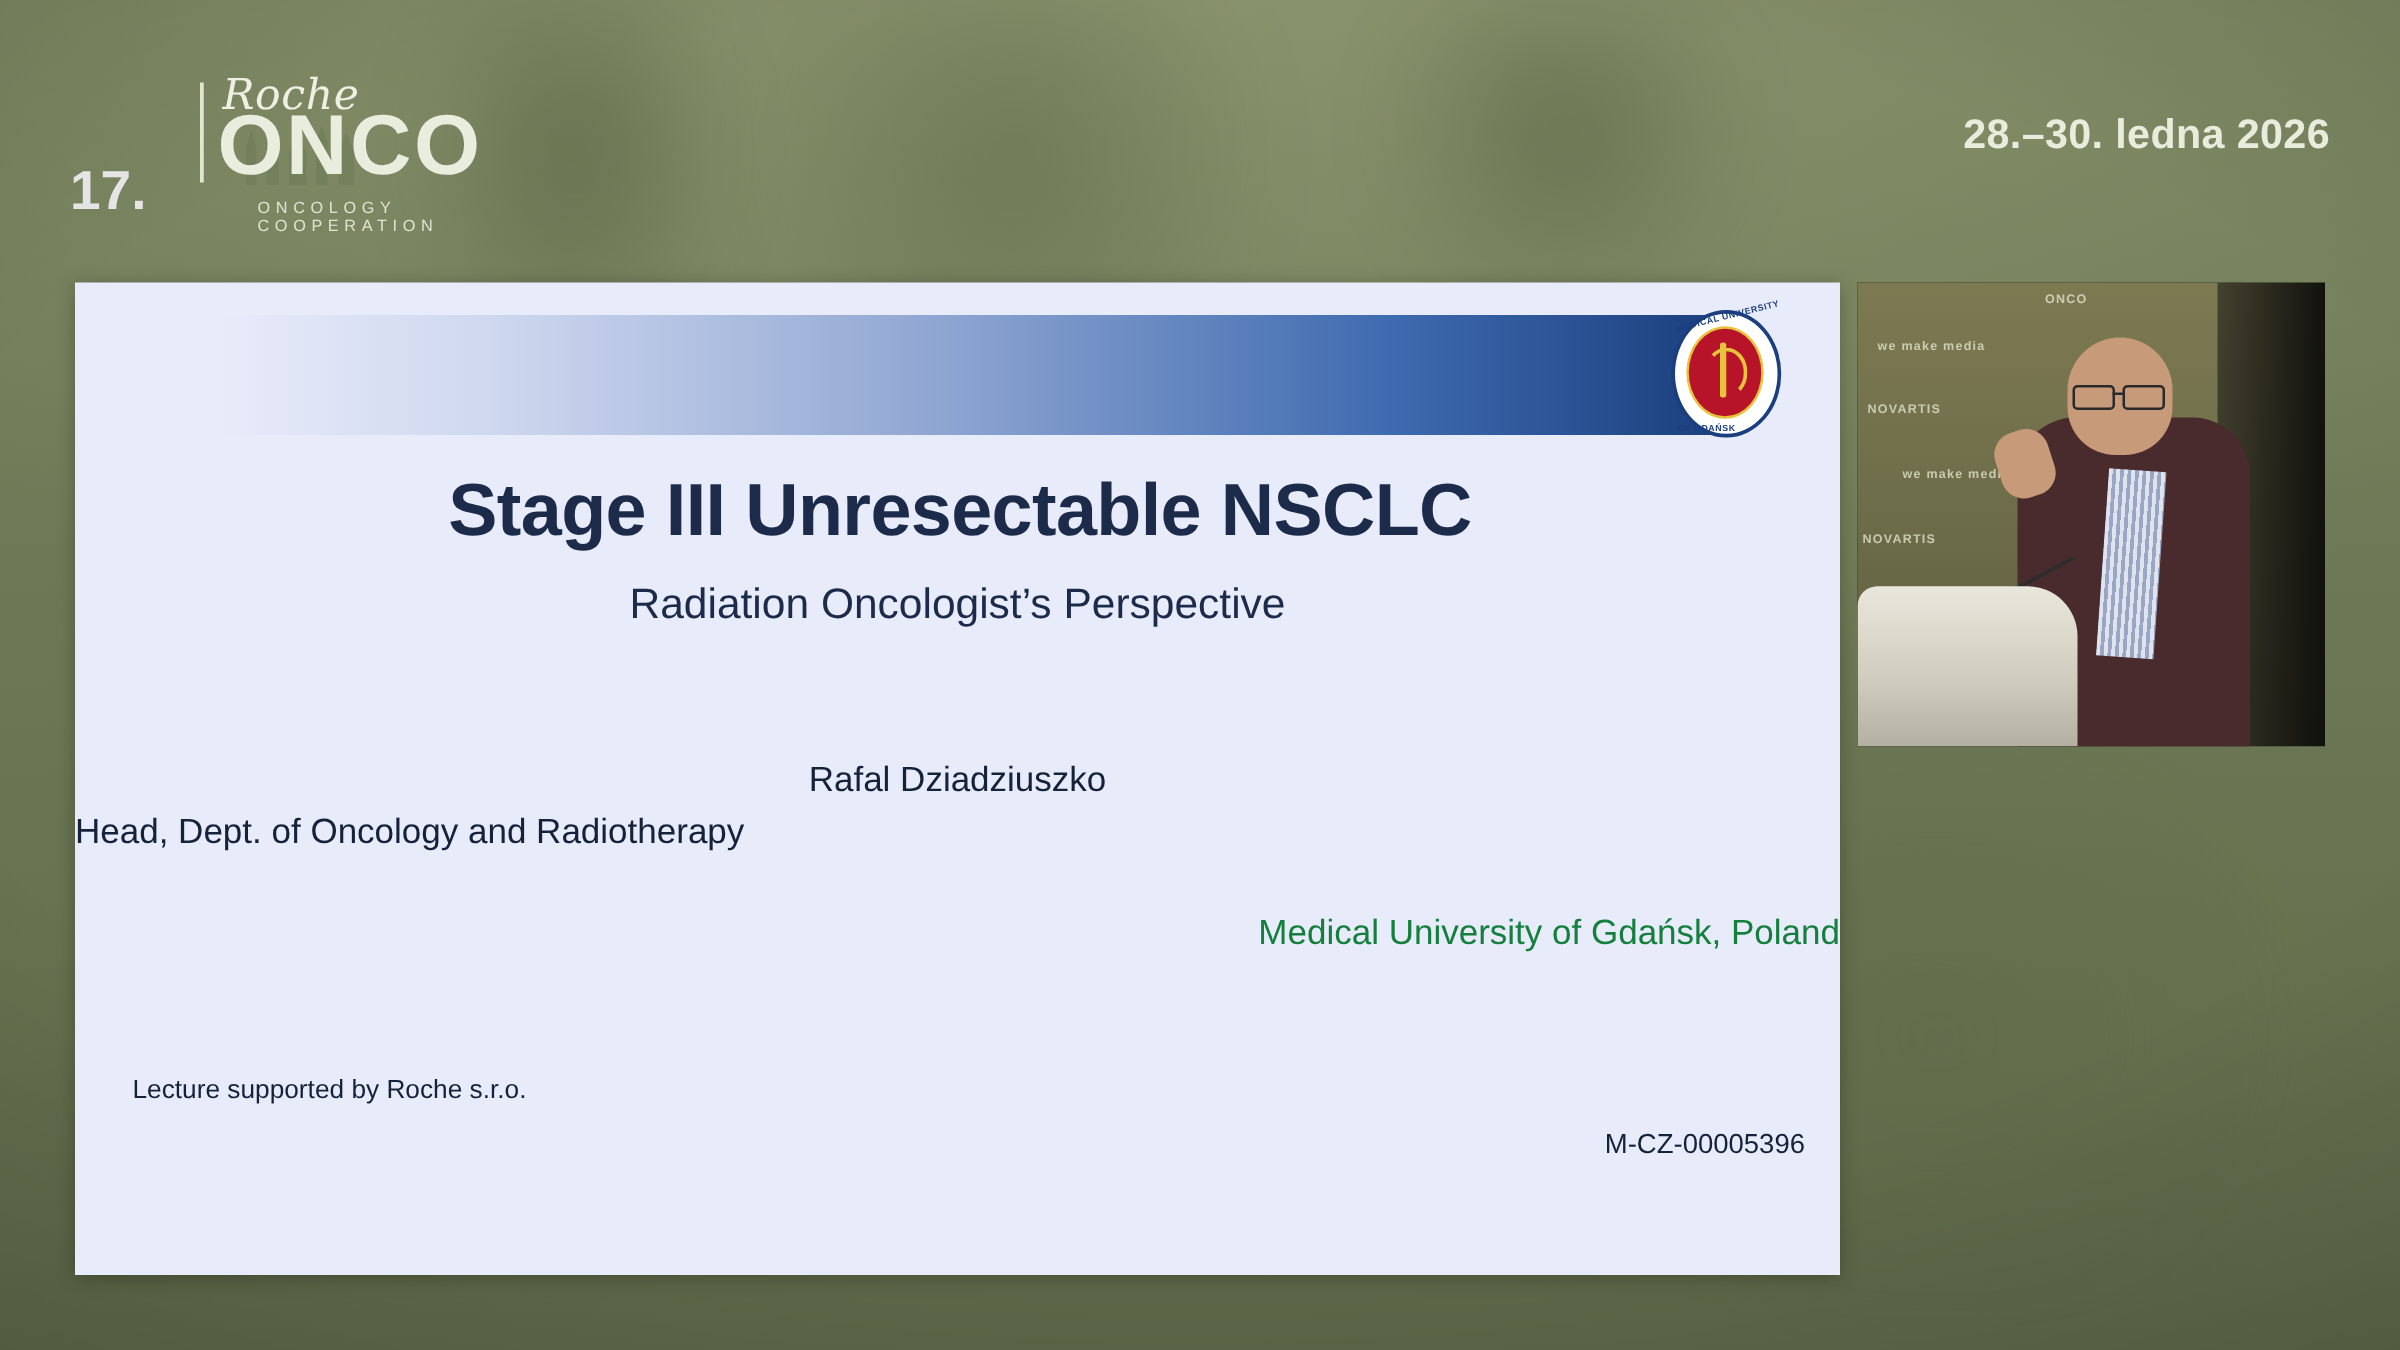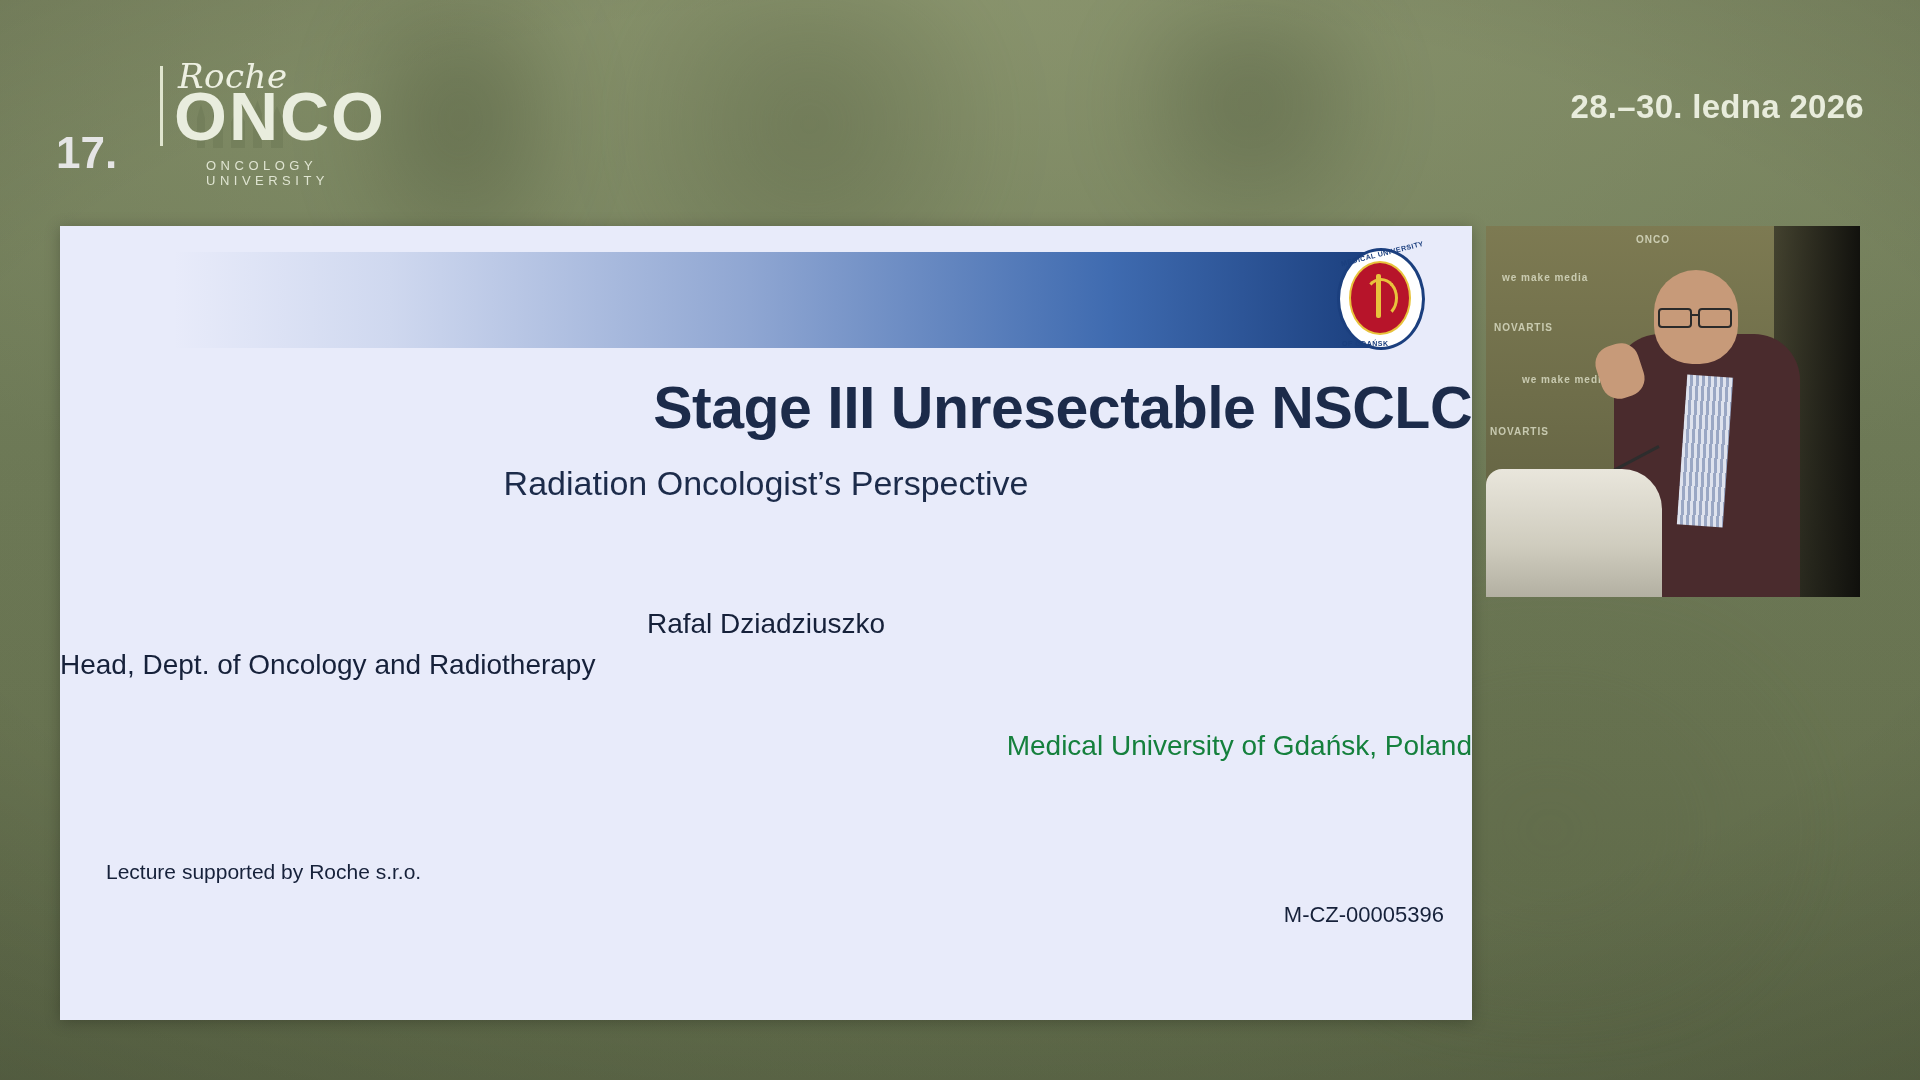--- a/index.html
+++ b/index.html
@@ -200,21 +200,21 @@
     white-space: nowrap;
     font-weight: bold;
   }
   .slt-top { left: 8px; top: 8px; transform: rotate(-14deg); }
   .slt-bot { left: 10px; top: 98px; }
 
   .slide-title {
     position: absolute;
     left: 4px; right: 0;
     top: 148px;
-    text-align: right;
+    text-align: center;
     font-size: 59px;
     font-weight: bold;
     color: #1c2b4a;
     letter-spacing: -0.5px;
   }
   .slide-subtitle {
     position: absolute;
     left: 0; right: 0;
     top: 238px;
     text-align: center;
@@ -377,21 +377,21 @@
         <polygon points="27,6 22,22 32,22"></polygon>
         <rect x="40" y="32" width="14" height="26"></rect>
         <polygon points="47,18 40,32 54,32"></polygon>
         <rect x="62" y="24" width="9" height="34"></rect>
         <polygon points="66.5,10 62,24 71,24"></polygon>
         <rect x="80" y="30" width="12" height="28"></rect>
         <polygon points="86,16 80,30 92,30"></polygon>
       </g>
     </svg>
     <div class="logo-onco">ONCO</div>
-    <div class="logo-sub">ONCOLOGY UNIVERSITY</div>
+    <div class="logo-sub">ONCOLOGY COOPERATION</div>
   </div>
 
   <div class="header-date">28.–30. ledna 2026</div>
 
   <div class="slide">
     <div class="slide-bar"></div>
 
     <div class="slide-logo">
       <div class="ring"></div>
       <div class="inner"></div>

